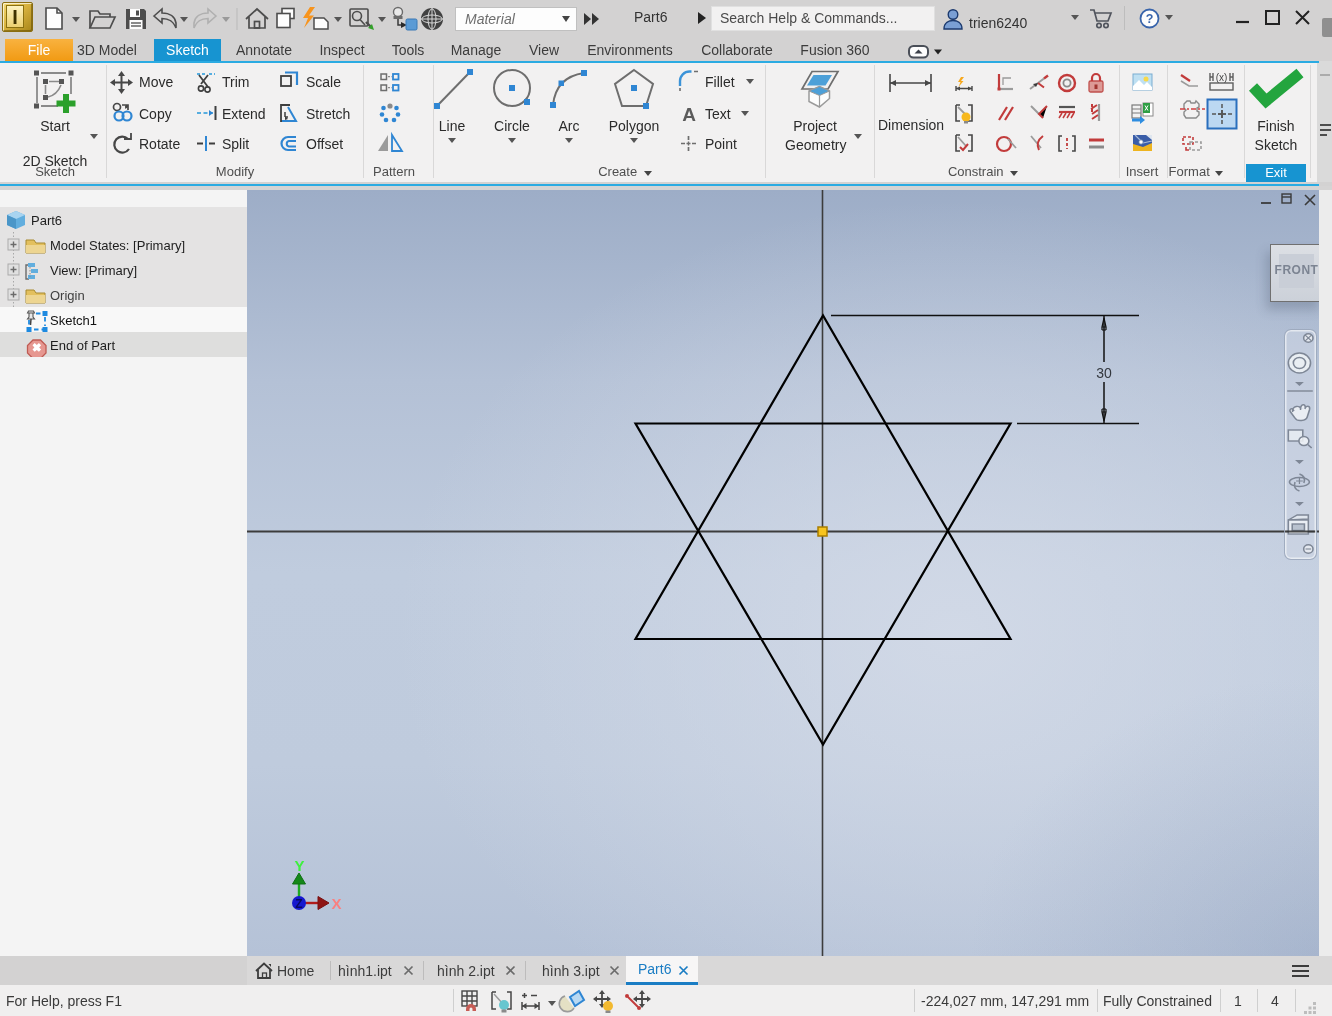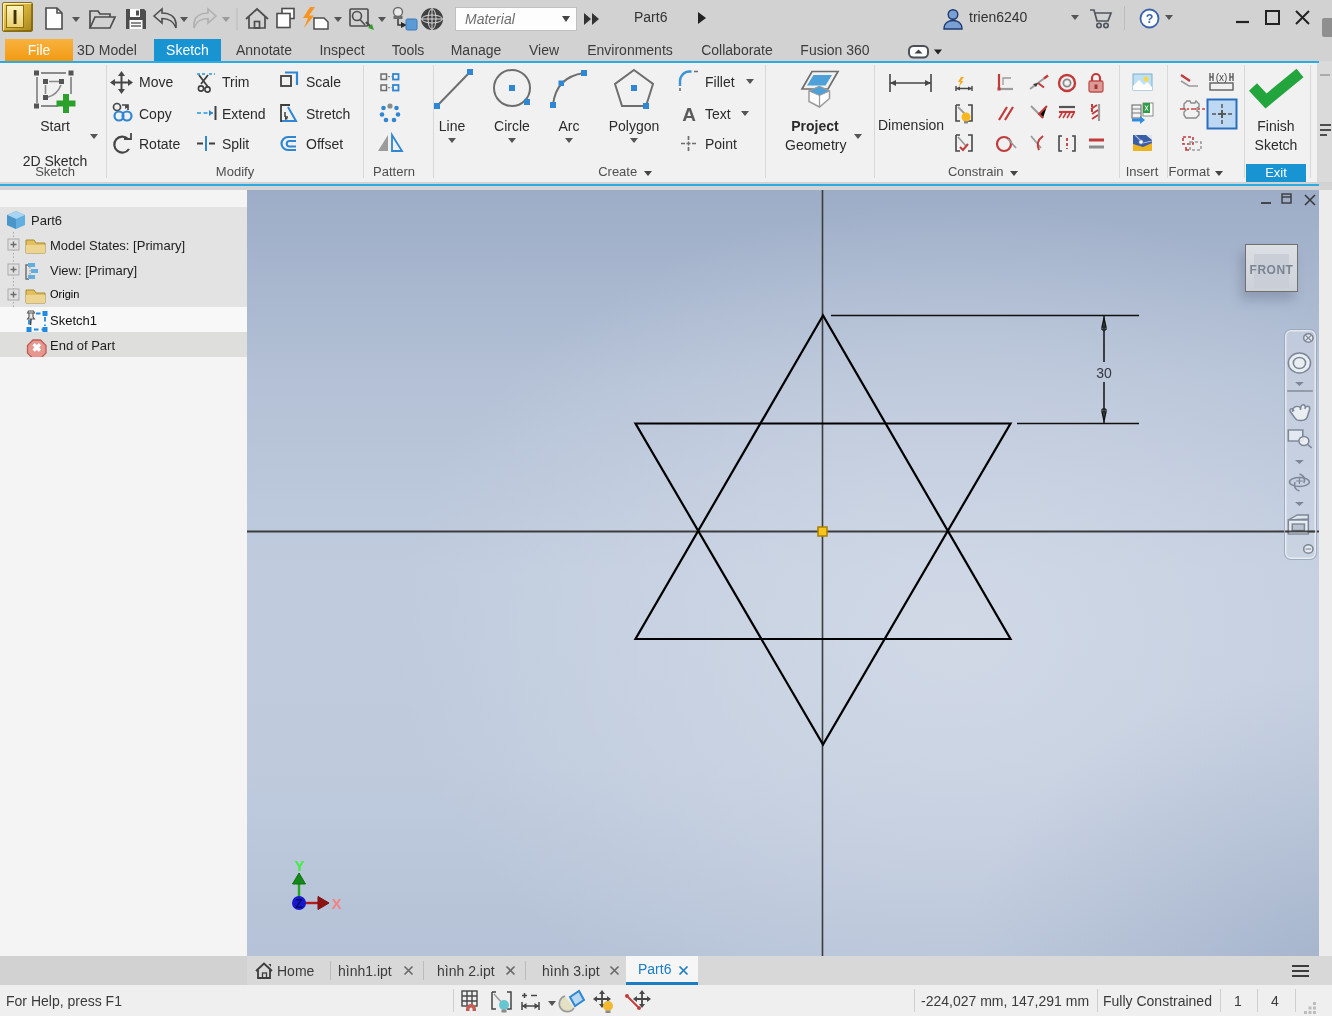--- a/index.html
+++ b/index.html
@@ -130,26 +130,29 @@
   </div>
   <svg class="abs" style="left:583px;top:12px;" width="20" height="14" viewBox="0 0 20 14">
     <path d="M1,1 L8,7 L1,13 Z" fill="#333"></path>
       <path d="M9,1 L16,7 L9,13 Z" fill="#333"></path>
   </svg>
   <div class="tbtxt" style="left:634px;top:9px;">Part6</div>
   <svg class="abs" style="left:696px;top:11px;" width="12" height="14" viewBox="0 0 12 14">
       <path d="M2,1 L10,7 L2,13 Z" fill="#222"></path>
     </svg>
 
+  <div class="abs" style="left:711px;top:6px;width:224px;height:25px;background:#f2f1f1;border:1px solid #e0e0e0;">
+    <span style="position:absolute;left:8px;top:3px;color:#4a4a4a;font-size:14px;">Search Help &amp; Commands...</span>
+  </div>
 
   <svg class="abs" style="left:942px;top:8px;" width="22" height="22" viewBox="0 0 22 22">
     <circle cx="11" cy="6.5" r="4.8" fill="#7a9fd4" stroke="#1c3a6e" stroke-width="1.4"></circle>
     <path d="M2,21 C2,14.5 7,12.5 11,12.5 C15,12.5 20,14.5 20,21 Z" fill="#7a9fd4" stroke="#1c3a6e" stroke-width="1.4"></path>
   </svg>
-  <div class="tbtxt" style="left:969px;top:9px;">trien6240</div>
+  <div class="tbtxt" style="left:969px;top:15px;">trien6240</div>
   <span class="caret" style="left:1071px;top:15px;"></span>
 
   <svg class="abs" style="left:1089px;top:8px;" width="25" height="22" viewBox="0 0 25 22">
     <g fill="none" stroke="#51555e" stroke-width="1.7">
       <path d="M1,2 L5,2 L8,13 L19,13 L22,5 L6,5"></path>
       <circle cx="10" cy="17.5" r="2.2"></circle>
       <circle cx="17" cy="17.5" r="2.2"></circle>
     </g>
   </svg>
   <div class="abs" style="left:1124px;top:6px;width:1px;height:24px;background:#bdbdbd;"></div>
@@ -226,21 +229,21 @@
   <span class="caret" style="left:508px;top:77px;"></span>
   <div class="rlbl" style="left:539px;top:57px;width:60px;text-align:center;">Arc</div>
   <span class="caret" style="left:565px;top:77px;"></span>
   <div class="rlbl" style="left:604px;top:57px;width:60px;text-align:center;">Polygon</div>
   <span class="caret" style="left:630px;top:77px;"></span>
   <div class="rlbl" style="left:705px;top:13px;">Fillet</div>
   <span class="caret" style="left:746px;top:18px;"></span>
   <div class="rlbl" style="left:705px;top:45px;">Text</div>
   <span class="caret" style="left:741px;top:50px;"></span>
   <div class="rlbl" style="left:705px;top:75px;">Point</div>
-  <div class="rlbl" style="left:785px;top:57px;width:60px;text-align:center;font-weight:bold;">Project</div>
+  <div class="rlbl" style="left:785px;top:57px;width:60px;text-align:center;">Project</div>
   <div class="rlbl" style="left:785px;top:76px;width:60px;text-align:center;">Geometry</div>
   <span class="caret" style="left:854px;top:73px;"></span>
   <div class="rlbl" style="left:875px;top:56px;width:72px;text-align:center;">Dimension</div>
   <div class="rlbl" style="left:1241px;top:57px;width:70px;text-align:center;">Finish</div>
   <div class="rlbl" style="left:1241px;top:76px;width:70px;text-align:center;">Sketch</div>
 
   <svg class="abs" style="left:0;top:0;" width="1332" height="121" viewBox="0 0 1332 121">
 
     <g>
       <g stroke="#8a8a8a" stroke-width="1.8" fill="none">
@@ -557,21 +560,21 @@
 
   <svg class="abs" style="left:1012px;top:2px;" width="60" height="16" viewBox="0 0 60 16">
     <line x1="2" y1="11" x2="12" y2="11" stroke="#3a3a3a" stroke-width="1.8"></line>
     <g stroke="#3a3a3a" stroke-width="1.4" fill="none">
       <rect x="23" y="2" width="9" height="9"></rect>
       <line x1="23" y1="5" x2="32" y2="5"></line>
     </g>
     <path d="M46,3 l10,10 M56,3 l-10,10" stroke="#3a3a3a" stroke-width="1.6"></path>
   </svg>
 
-  <div class="abs" style="left:998px;top:54px;width:53px;height:48px;background:linear-gradient(180deg,#dcdfe4,#ccd1d9);border:1.5px solid #707070;box-shadow:-4px 8px 10px rgba(60,70,90,0.25);padding-left:44px;">
+  <div class="abs" style="left:1023px;top:54px;width:53px;height:58px;background:linear-gradient(180deg,#dcdfe4,#ccd1d9);border:1.5px solid #707070;box-shadow:-4px 8px 10px rgba(60,70,90,0.25);padding-left:44px;">
     <div class="abs" style="left:8px;top:9px;width:35px;height:34px;background:#c9ced7;"></div>
     <div class="abs" style="left:0;top:18px;width:100%;text-align:center;font-size:12px;font-weight:bold;color:#7c8492;letter-spacing:0.5px;">FRONT</div>
   </div>
 
   <div class="abs" style="left:1037px;top:139px;width:33px;height:231px;background:rgba(205,214,228,0.55);border:1.5px solid rgba(150,162,182,0.8);border-radius:7px;box-shadow:inset 0 0 0 1.5px rgba(255,255,255,0.55);">
     <svg width="30" height="228" viewBox="0 0 27 228" preserveAspectRatio="none">
       <g stroke="#7e8796" stroke-width="1.4" fill="none">
         <circle cx="21" cy="8" r="4.2" fill="rgba(235,238,243,0.8)"></circle>
         <path d="M18.2,5.2 l5.6,5.6 M23.8,5.2 l-5.6,5.6" stroke-width="1.1"></path>
         <circle cx="13" cy="33" r="10" fill="rgba(240,243,247,0.85)"></circle>
@@ -654,21 +657,21 @@
       </g>
 
       <g>
         <path d="M33,133 l7.5,0 l5.5,5.5 l0,7.5 l-5.5,5.5 l-7.5,0 l-5.5,-5.5 l0,-7.5 z" fill="#e69790" stroke="#bf5b53" stroke-width="1.3"></path>
         <path d="M32.5,138.2 l2.2,-2.2 l2.1,1.9 l2.1,-1.9 l2.2,2.2 l-1.9,2.2 l1.9,2.2 l-2.2,2.2 l-2.1,-1.9 l-2.1,1.9 l-2.2,-2.2 l1.9,-2.2 z" fill="#fff"></path>
       </g>
     </svg>
     <span class="abs" style="left:31px;top:6px;font-size:13px;color:#1e1e1e;">Part6</span>
     <span class="abs" style="left:50px;top:31px;font-size:13px;color:#1e1e1e;">Model States: [Primary]</span>
     <span class="abs" style="left:50px;top:56px;font-size:13px;color:#1e1e1e;">View: [Primary]</span>
-    <span class="abs" style="left:50px;top:81px;font-size:11px;color:#000000;">Origin</span>
+    <span class="abs" style="left:50px;top:81px;font-size:13px;color:#404040;">Origin</span>
     <span class="abs" style="left:50px;top:106px;font-size:13px;color:#111;">Sketch1</span>
     <span class="abs" style="left:50px;top:131px;font-size:13px;color:#1e1e1e;">End of Part</span>
   </div>
 </div>
 <div class="abs" id="doctabs">
 
   <svg class="abs" style="left:7px;top:6px;" width="20" height="18" viewBox="0 0 20 18">
     <path d="M2,9 L10,1.5 L18,9" fill="none" stroke="#3c3c3c" stroke-width="1.8"></path>
     <path d="M4,7.5 L4,16 L16,16 L16,7.5" fill="none" stroke="#3c3c3c" stroke-width="1.8"></path>
     <rect x="8.5" y="11" width="4" height="5" fill="none" stroke="#3c3c3c" stroke-width="1.3"></rect>

